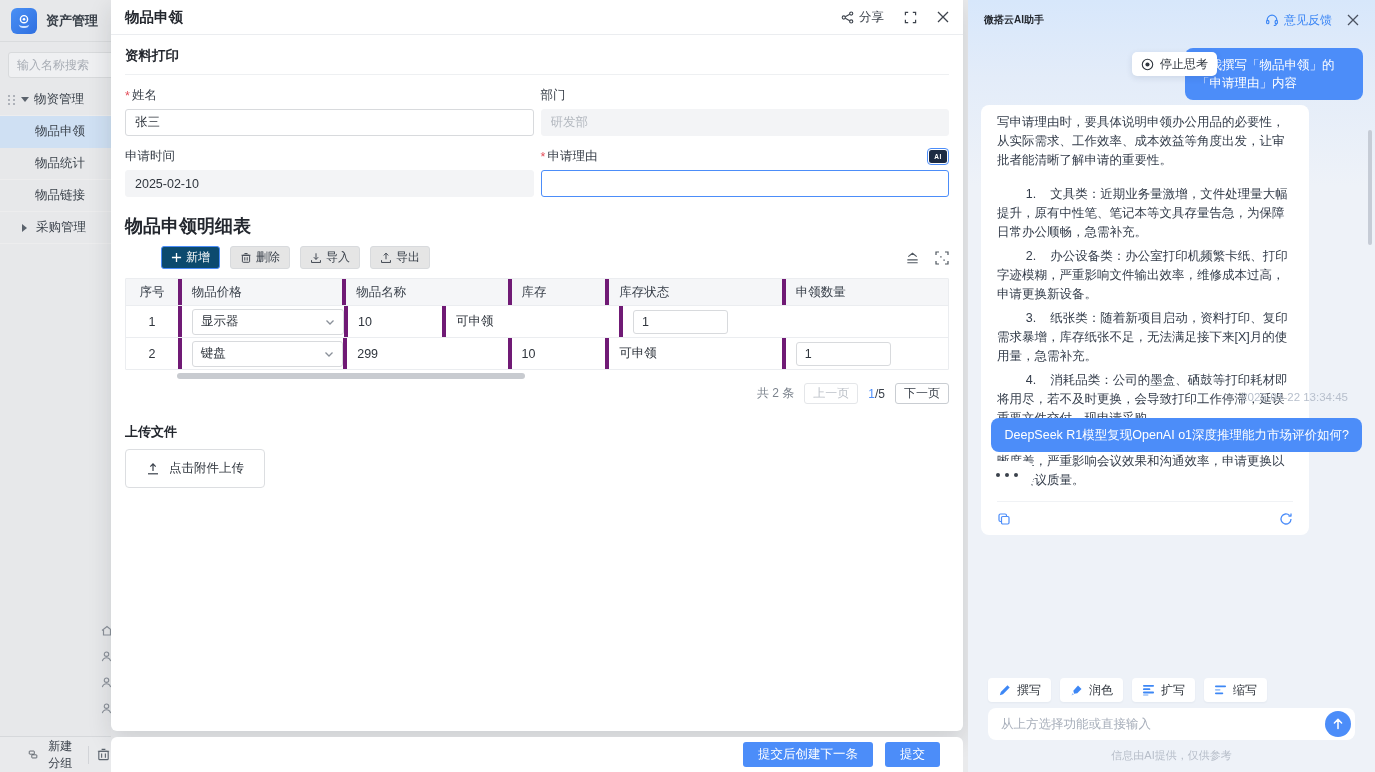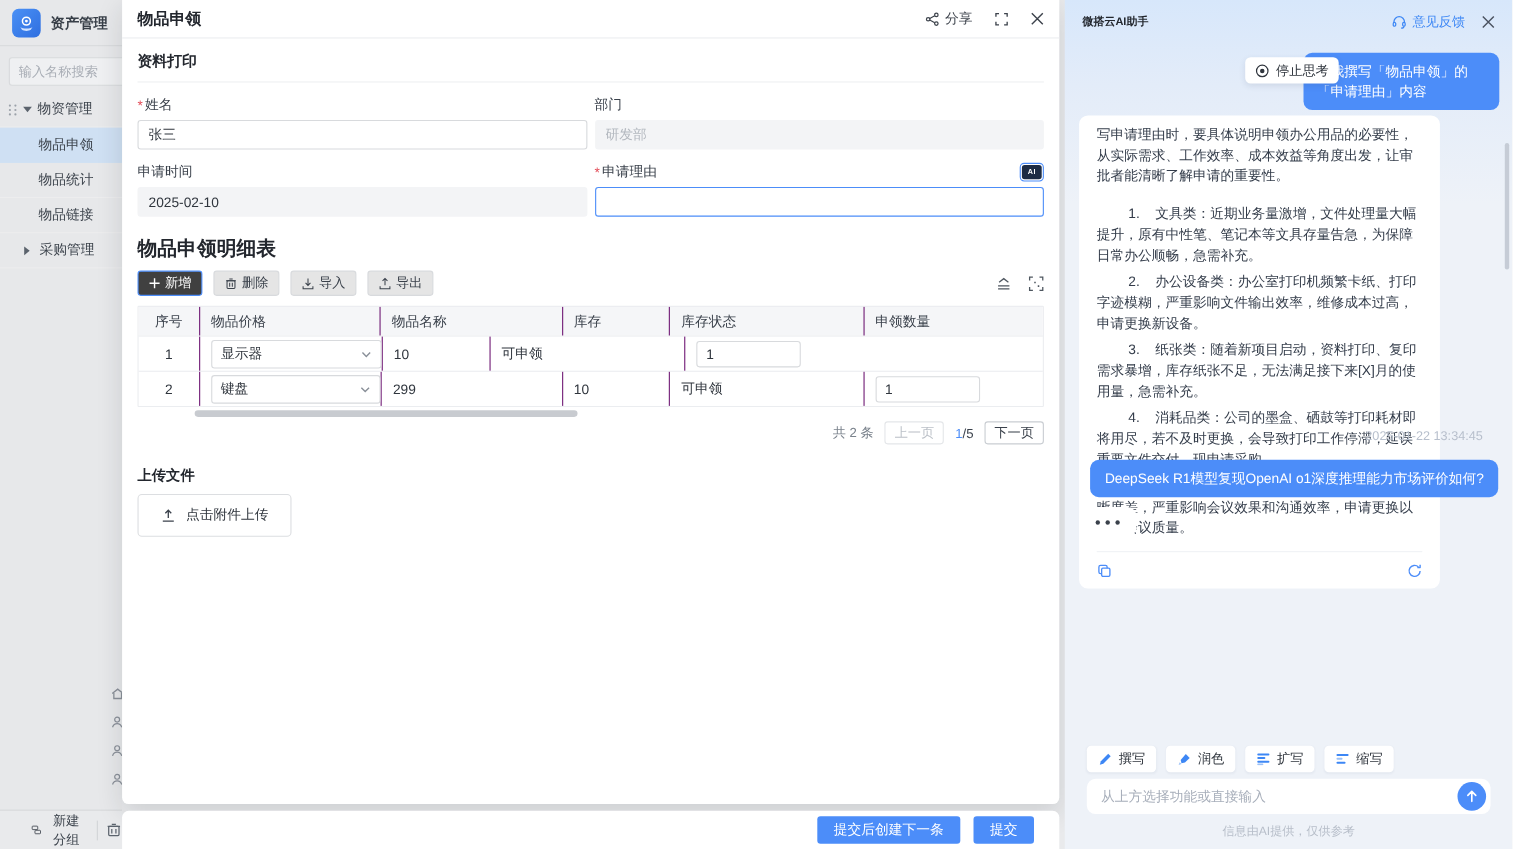--- a/index.html
+++ b/index.html
@@ -45,27 +45,27 @@
   .req{color:#e34d59;margin-right:2px;}
   .f-input{height:27px;border:1px solid #d8dadd;border-radius:3px;width:100%;font-size:12.5px;color:#2f353d;padding:0 9px;box-sizing:border-box;background:#fff;font-family:inherit;}
   .f-input.gray{background:#f3f4f6;border-color:#f3f4f6;}
   .f-input.placeholder-look{color:#b3b8bf;}
   .f-input.focused{border:1px solid #4c8df9;}
   .ai-badge{margin-left:auto;width:18px;height:13px;border:1px solid #4c8df9;border-radius:4px;background:#fff;display:flex;align-items:center;justify-content:center;padding:1px;}
   .ai-badge b{display:flex;align-items:center;justify-content:center;width:100%;height:100%;background:#1d2b43;border-radius:2.5px;color:#fff;font-size:6.5px;font-weight:bold;letter-spacing:.5px;}
   .detail-title{font-size:18px;font-weight:bold;color:#23272e;margin-top:17px;}
   .toolbar{display:flex;align-items:center;margin-top:8px;gap:10px;}
   .btn{height:23px;border-radius:3px;font-size:12px;display:inline-flex;align-items:center;gap:4px;padding:0 9px;border:1px solid #d8dadd;background:#e5e5e5;color:#3a414b;font-family:inherit;}
-  .btn.primary{background:#404040;border-color:#4c8df9;color:#fff;}
+  .btn.primary{background:#0c4a6e;border-color:#4c8df9;color:#fff;margin-left:36px;}
   .tool-right{margin-left:auto;display:flex;gap:15px;color:#4e565f;align-items:center;}
 
   .dtable{margin-top:9px;border:1px solid #ebedf0;border-radius:1px;}
   .thead{display:flex;background:#f5f6f8;height:26px;align-items:center;font-size:12.5px;color:#3a414b;font-weight:500;}
   .trow{display:flex;height:31px;border-top:1px solid #ebedf0;align-items:center;font-size:12.5px;color:#2f353d;}
-  .c{padding-left:10px;box-sizing:border-box;border-right:1px solid #701a75;height:100%;display:flex;align-items:center;overflow:hidden;}
+  .c{padding-left:10px;box-sizing:border-box;border-right:4px solid #701a75;height:100%;display:flex;align-items:center;overflow:hidden;}
   .c:last-child{border-right:none;}
   .c0{width:56px;justify-content:center;padding-left:0;}
   .c1{width:166px;}
   .c2{width:165px;}
   .c3{width:98px;}
   .c4{width:177px;}
   .c5{width:163px;}
   .select{height:26px;border:1px solid #d8dadd;border-radius:3px;display:flex;align-items:center;justify-content:space-between;padding:0 8px;width:172px;box-sizing:border-box;background:#fff;color:#2f353d;}
   .qty-input{width:95px;height:24px;border:1px solid #d8dadd;border-radius:3px;padding:0 8px;font-size:12.5px;box-sizing:border-box;color:#2f353d;font-family:inherit;}
   .hscroll{height:6px;margin-top:3px;position:relative;}

